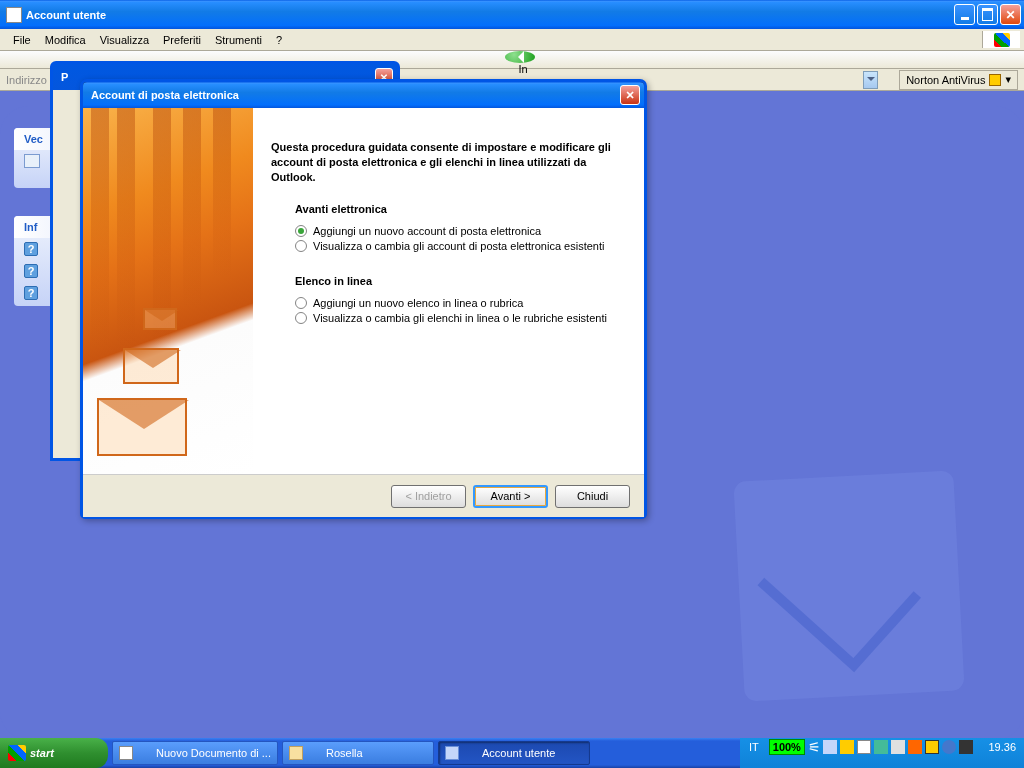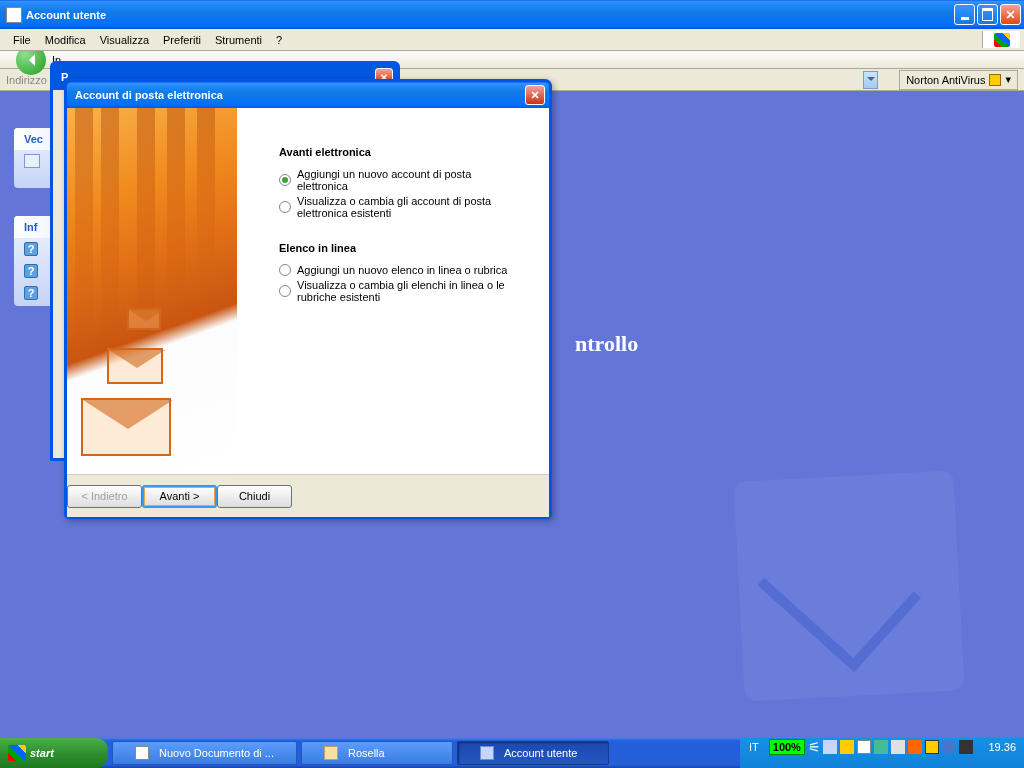--- a/index.html
+++ b/index.html
@@ -17,21 +17,21 @@
 .tb-close { background: linear-gradient(to bottom, #f4a09b, #e1480c); }
 .tb-min::before { content: ""; width: 8px; height: 3px; background: #fff; margin-top: 8px; }
 .tb-max::before { content: ""; width: 9px; height: 9px; border: 1px solid #fff; border-top-width: 3px; }
 .tb-close::before { content: "✕"; font-size: 12px; }
 
 .menubar { height: 22px; background: #ece9d8; border-bottom: 1px solid #aca899; display: flex; align-items: center; padding-left: 6px; position: relative; }
 .menu-item { padding: 3px 7px; cursor: pointer; }
 .menubar-flag { position: absolute; right: 4px; top: 2px; width: 38px; height: 17px; background: #fff; border-left: 1px solid #aca899; display: flex; align-items: center; justify-content: center; }
 .flag-icon { width: 16px; height: 14px; background: linear-gradient(45deg, #ff0000 0 25%, #00a000 25% 50%, #0066ff 50% 75%, #ffcc00 75% 100%); border-radius: 2px; }
 
-.toolbar { height: 18px; background: linear-gradient(to bottom, #fcfcfe, #ece9d8); border-bottom: 1px solid #aca899; display: flex; align-items: center; padding-left: 16px; }
+.toolbar { height: 18px; background: linear-gradient(to bottom, #fcfcfe, #ece9d8); border-bottom: 1px solid #aca899; display: flex; align-items: center; padding-left: 16px; flex-direction: column; }
 .back-btn { width: 30px; height: 30px; border-radius: 50%; background: radial-gradient(circle at 30% 30%, #8ee08e, #1a9e1a); display: flex; align-items: center; justify-content: center; cursor: pointer; }
 .back-btn::before { content: ""; border: 6px solid transparent; border-right-color: #fff; margin-right: 4px; }
 .toolbar-cut { margin-left: 6px; }
 
 .addressbar { height: 22px; background: #ece9d8; border-bottom: 1px solid #aca899; display: flex; align-items: center; padding-left: 6px; gap: 4px; }
 .addr-label { color: #888; }
 .addr-right { margin-left: auto; display: flex; align-items: center; gap: 4px; padding-right: 6px; }
 .addr-drop { width: 15px; height: 18px; background: linear-gradient(to bottom, #c9e5fc, #a6c9f0); border: 1px solid #7f9db9; display: flex; align-items: center; justify-content: center; cursor: pointer; }
 .addr-drop::before { content: ""; border: 4px solid transparent; border-top-color: #4d6185; margin-top: 3px; }
 .norton-box { height: 20px; border: 1px solid #aca899; background: #ece9d8; display: flex; align-items: center; padding: 0 6px; gap: 4px; margin-left: 17px; }
@@ -53,21 +53,21 @@
 .big-deco::after { content: ""; position: absolute; left: 50px; top: 50px; width: 90px; height: 120px; border-left: 10px solid rgba(60,90,200,0.45); border-bottom: 10px solid rgba(60,90,200,0.45); transform: rotate(-45deg); }
 .cp-text { position: absolute; left: 575px; top: 225px; color: #fff; font-size: 22px; font-weight: bold; font-family: "Franklin Gothic Medium", Tahoma; }
 
 
 .bg-dialog { position: absolute; left: 50px; top: 61px; width: 350px; height: 400px; background: #ece9d8; border: 3px solid #0055e5; border-radius: 6px 6px 0 0; }
 .bg-dialog-tb { height: 26px; background: linear-gradient(to bottom, #0058e1, #0456dd); display: flex; align-items: center; padding: 0 4px 0 8px; color: #fff; font-weight: bold; }
 .bg-dialog-close { width: 18px; height: 18px; background: linear-gradient(to bottom, #f4a09b, #c93212); border: 1px solid #fff; border-radius: 3px; margin-left: auto; display: flex; align-items: center; justify-content: center; color: #fff; cursor: pointer; }
 .bg-dialog-close::before { content: "✕"; font-size: 10px; }
 
 
-.wizard { position: absolute; left: 64px; top: 79px; width: 488px; height: 440px; background: #0f172a; border: 3px solid #0055e5; border-radius: 7px 7px 5px 5px; box-shadow: 2px 2px 6px rgba(0,0,0,0.3); }
+.wizard { position: absolute; left: 80px; top: 79px; width: 567px; height: 440px; background: #0f172a; border: 3px solid #0055e5; border-radius: 7px 7px 5px 5px; box-shadow: 2px 2px 6px rgba(0,0,0,0.3); }
 .wizard-tb { height: 26px; background: linear-gradient(to bottom, #0058e1 0%, #3a93ff 4%, #288eff 8%, #127be6 40%, #036ffc 88%, #0456dd 100%); display: flex; align-items: center; padding: 0 4px 0 8px; color: #fff; font-weight: bold; border-radius: 4px 4px 0 0; }
 .wizard-close { width: 20px; height: 20px; background: linear-gradient(to bottom, #f4a09b, #c93212); border: 1px solid #fff; border-radius: 3px; margin-left: auto; display: flex; align-items: center; justify-content: center; color: #fff; cursor: pointer; }
 .wizard-close::before { content: "✕"; font-size: 11px; }
 .wizard-body { display: flex; height: 367px; background: #fff; border-bottom: 1px solid #ccc; }
 .wizard-art { width: 170px; height: 100%; background: linear-gradient(160deg, #f9b24a 0%, #f08a1e 25%, #e57217 40%, #c95510 60%, #fcfcfc 64%, #fff 100%); position: relative; overflow: hidden; }
 .wa-stripe { position: absolute; top: 0; width: 18px; height: 240px; background: linear-gradient(to bottom, rgba(180,70,10,0.45), rgba(240,140,30,0)); }
 .wa-s1 { left: 8px; } .wa-s2 { left: 34px; } .wa-s3 { left: 70px; } .wa-s4 { left: 100px; height: 200px; } .wa-s5 { left: 130px; height: 170px; }
 .wa-env { position: absolute; border: 2px solid #d0671a; background: rgba(255,200,140,0.35); width: 50px; height: 34px; }
 .wa-env::before { content: ""; position: absolute; left: 0; top: 0; border: 25px solid transparent; border-top: 17px solid rgba(208,103,26,0.6); }
 .e1 { left: 60px; top: 200px; width: 34px; height: 22px; } 
@@ -78,30 +78,30 @@
 .e3::before { border: 45px solid transparent; border-top: 29px solid rgba(208,103,26,0.6); }
 
 .wizard-content { flex: 1; padding: 32px 28px 10px 18px; }
 .wizard-desc { font-weight: bold; line-height: 1.35; margin-bottom: 18px; }
 .section-hdr { font-weight: bold; margin: 6px 0 10px 24px; }
 .radio-row { display: flex; align-items: center; gap: 6px; margin: 3px 0 3px 24px; cursor: pointer; }
 .radio { width: 12px; height: 12px; border: 1px solid #848484; border-radius: 50%; background: #fff; display: flex; align-items: center; justify-content: center; flex-shrink: 0; }
 .radio.checked::before { content: ""; width: 6px; height: 6px; border-radius: 50%; background: #3aa53a; }
 .sec-gap { height: 14px; }
 
-.wizard-footer { height: 42px; display: flex; align-items: center; padding-right: 14px; background: #ece9d8; }
+.wizard-footer { height: 42px; display: flex; align-items: center; justify-content: flex-end; gap: 7px; padding-right: 14px; background: #ece9d8; }
 .btn { width: 75px; height: 23px; border: 1px solid #707070; border-radius: 3px; background: linear-gradient(to bottom, #fff, #eee 50%, #ddd); display: flex; align-items: center; justify-content: center; cursor: pointer; }
 .btn.disabled { color: #a0a0a0; cursor: default; }
 .btn.default { border: 2px solid #3399ff; box-shadow: 0 0 0 1px #e8a83d inset; }
 
 
 .taskbar { position: absolute; bottom: 0; left: 0; width: 1024px; height: 30px; background: linear-gradient(to bottom, #3a81f4 0%, #245edb 10%, #245edb 90%, #1941a5 100%); display: flex; align-items: stretch; }
 .start-btn { width: 108px; background: linear-gradient(to bottom, #49b149 0%, #2f8f2f 50%, #1f7a1f 100%); border-radius: 0 12px 12px 0; display: flex; align-items: center; padding-left: 8px; color: #fff; font-weight: bold; font-style: italic; font-size: 16px; font-family: "Franklin Gothic Medium", Tahoma; gap: 4px; cursor: pointer; }
 .start-logo { width: 18px; height: 16px; background: linear-gradient(45deg,#ff0000 0 25%,#00a000 25% 50%,#0066ff 50% 75%,#ffcc00 75%); border-radius: 2px; }
-.task-btn { margin: 3px 0 3px 4px; min-width: 152px; height: 24px; background: linear-gradient(to bottom, #5a9dfc, #3a7de0); border: 1px solid #2456c0; border-radius: 2px; display: flex; align-items: center; padding: 0 22px; color: #fff; gap: 10px; cursor: pointer; }
+.task-btn { margin: 3px 0 3px 4px; min-width: 152px; height: 24px; background: linear-gradient(to bottom, #5a9dfc, #3a7de0); border: 1px solid #2456c0; border-radius: 2px; display: flex; align-items: center; padding: 0 6px; color: #fff; gap: 23px; cursor: pointer; }
 .task-btn.active { background: linear-gradient(to bottom, #1c49b0, #2355c4); border-color: #14398e; box-shadow: inset 1px 1px 2px rgba(0,0,0,0.4); }
 .task-icon { width: 14px; height: 14px; background: #f8e0a0; border: 1px solid #c0a060; }
 .task-icon.doc { background: #fff; border-color: #888; }
 .task-icon.cp { background: #c5d6fa; border-color: #6a8fd8; }
 
 .systray { margin-left: auto; display: flex; align-items: center; background: linear-gradient(to bottom, #1690e6, #0f82d8); padding: 0 8px 12px 6px; gap: 3px; }
 .lang { color: #fff; margin-right: 4px; padding: 1px 3px; }
 .battery { background: #00ff00; color: #000; font-weight: bold; padding: 1px 3px; border: 1px solid #008800; }
 .plug { color: #fff; font-size: 14px; }
 .tray-icon { width: 14px; height: 14px; }
@@ -196,20 +196,21 @@
       <div class="wa-stripe wa-s1"></div>
         <div class="wa-stripe wa-s2"></div>
         <div class="wa-stripe wa-s3"></div>
         <div class="wa-stripe wa-s4"></div>
         <div class="wa-stripe wa-s5"></div>
       <div class="wa-env e1"></div>
       <div class="wa-env e2"></div>
       <div class="wa-env e3"></div>
     </div>
     <div class="wizard-content">
+      <div class="wizard-desc">Questa procedura guidata consente di impostare e modificare gli account di posta elettronica e gli elenchi in linea utilizzati da Outlook.</div>
 
       <div class="section-hdr">Avanti elettronica</div>
       <label class="radio-row">
         <span class="radio checked"></span>
         <span>Aggiungi un nuovo account di posta elettronica</span>
       </label>
       <label class="radio-row">
         <span class="radio"></span>
         <span>Visualizza o cambia gli account di posta elettronica esistenti</span>
       </label>

